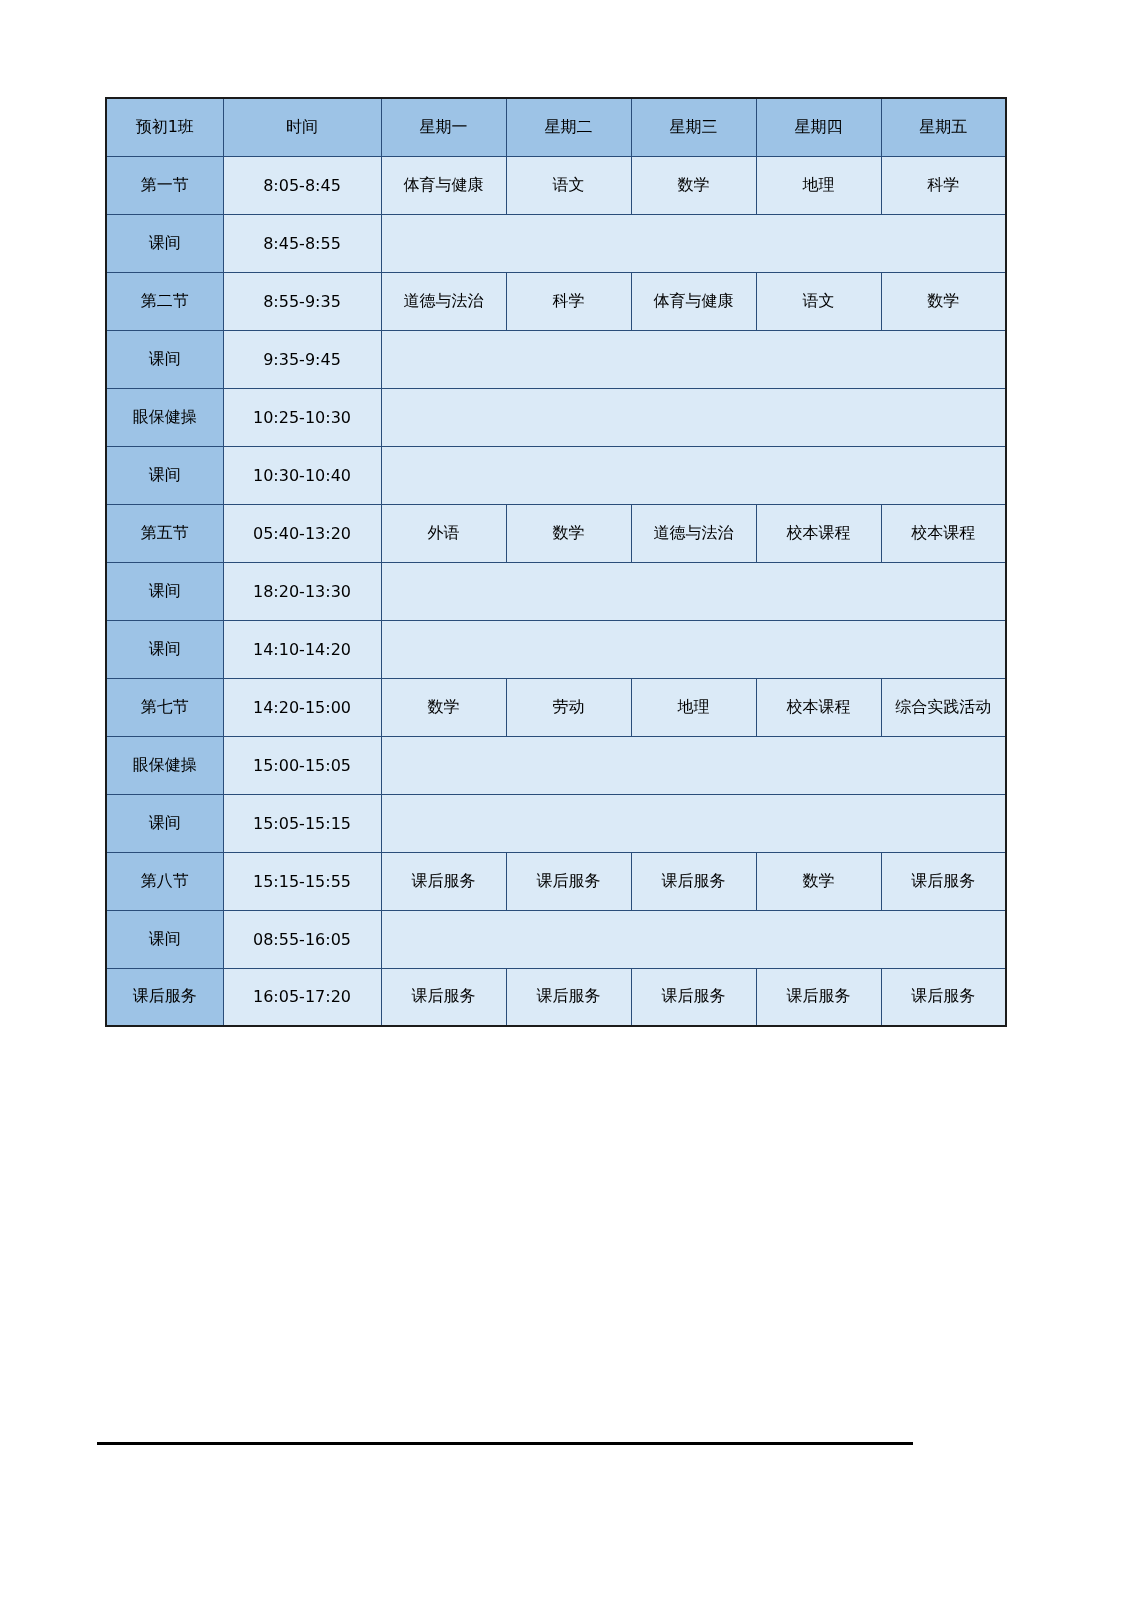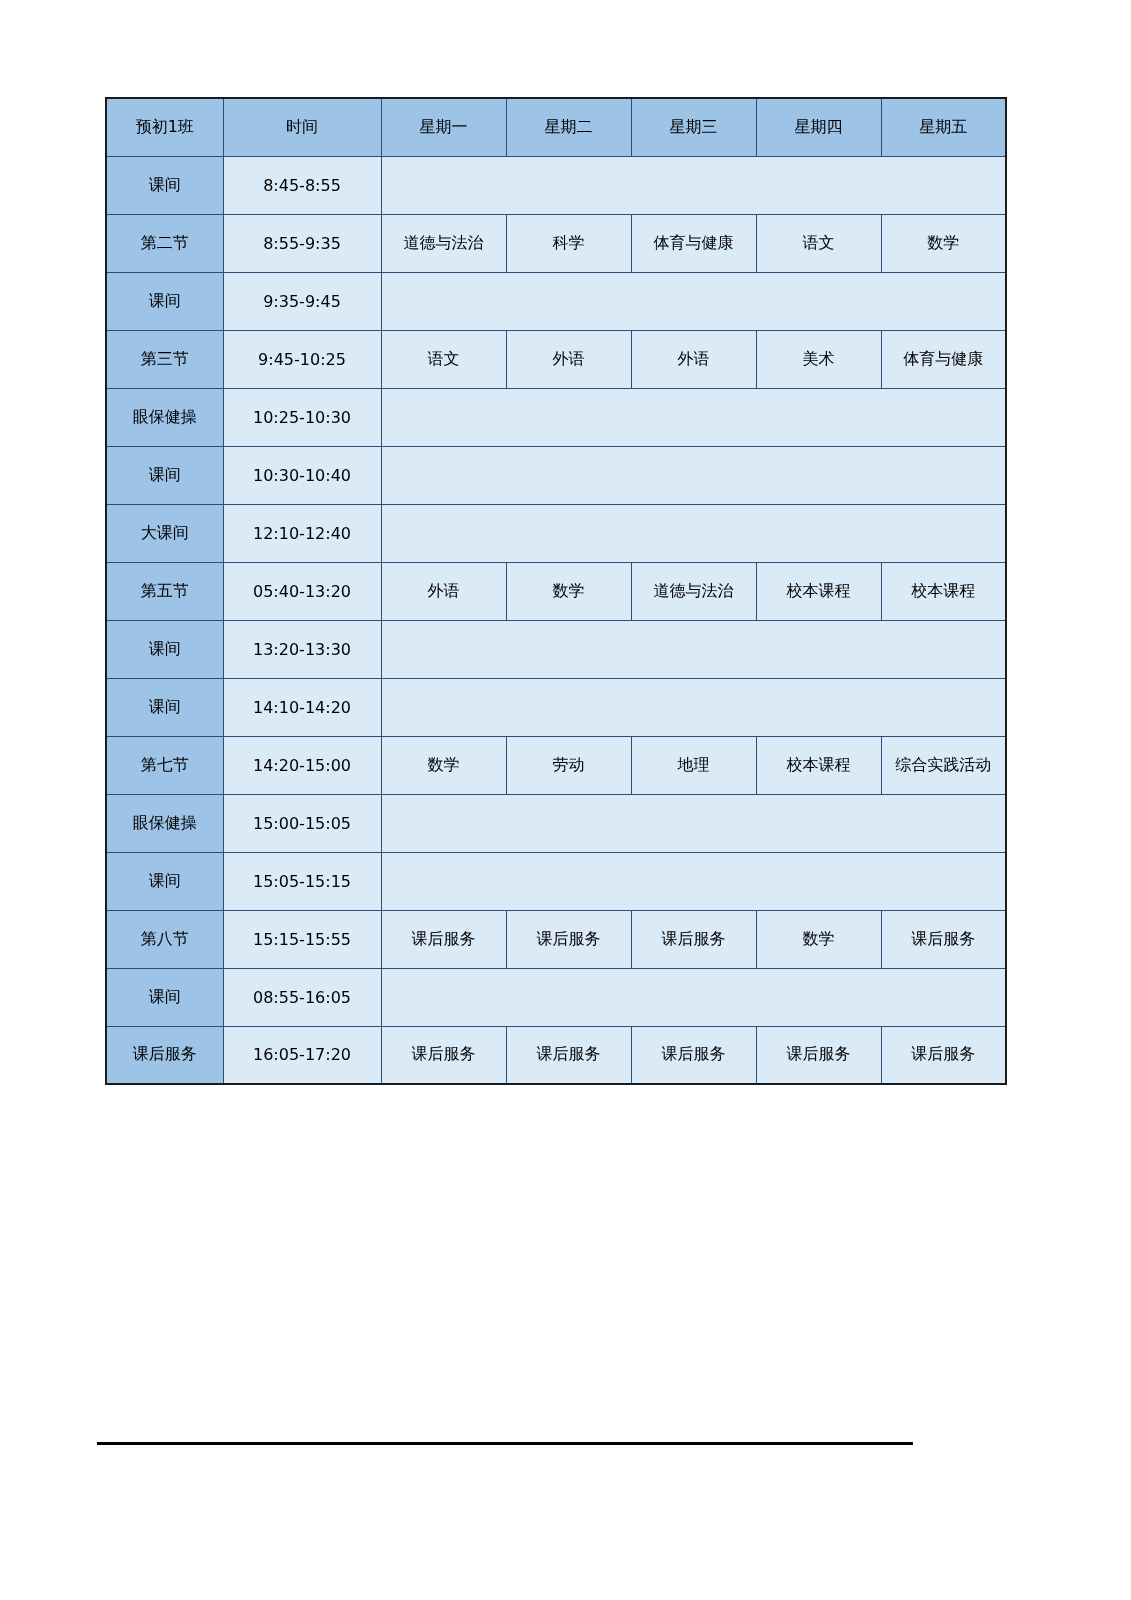--- a/index.html
+++ b/index.html
@@ -101,74 +101,69 @@
           <tr>
             <td class="hdr">预初1班</td>
             <td class="hdr">时间</td>
             <td class="hdr">星期一</td>
             <td class="hdr">星期二</td>
             <td class="hdr">星期三</td>
             <td class="hdr">星期四</td>
             <td class="hdr">星期五</td>
           </tr>
           <tr>
+            <td class="label">第一节</td>
+            <td class="time">8:05-8:45</td>
+            <td class="subject">体育与健康</td>
+            <td class="subject">语文</td>
+            <td class="subject">数学</td>
+            <td class="subject">地理</td>
+            <td class="subject">科学</td>
+          </tr>
+          <tr>
             <td class="label">课间</td>
             <td class="time">8:45-8:55</td>
             <td class="blank" colspan="5"></td>
           </tr>
           <tr>
             <td class="label">第二节</td>
             <td class="time">8:55-9:35</td>
             <td class="subject">道德与法治</td>
             <td class="subject">科学</td>
             <td class="subject">体育与健康</td>
             <td class="subject">语文</td>
             <td class="subject">数学</td>
           </tr>
           <tr>
             <td class="label">课间</td>
             <td class="time">9:35-9:45</td>
             <td class="blank" colspan="5"></td>
           </tr>
           <tr>
-            <td class="label">第三节</td>
-            <td class="time">9:45-10:25</td>
-            <td class="subject">语文</td>
-            <td class="subject">外语</td>
-            <td class="subject">外语</td>
-            <td class="subject">美术</td>
-            <td class="subject">体育与健康</td>
-          </tr>
-          <tr>
             <td class="label">眼保健操</td>
             <td class="time">10:25-10:30</td>
             <td class="blank" colspan="5"></td>
           </tr>
           <tr>
             <td class="label">课间</td>
             <td class="time">10:30-10:40</td>
-            <td class="blank" colspan="5"></td>
-          </tr>
-          <tr>
-            <td class="label">大课间</td>
-            <td class="time">12:10-12:40</td>
             <td class="blank" colspan="5"></td>
           </tr>
           <tr>
             <td class="label">第五节</td>
             <td class="time">05:40-13:20</td>
             <td class="subject">外语</td>
             <td class="subject">数学</td>
             <td class="subject">道德与法治</td>
             <td class="subject">校本课程</td>
             <td class="subject">校本课程</td>
           </tr>
           <tr>
             <td class="label">课间</td>
-            <td class="time">13:20-13:30</td>
+            <td class="time">18:20-13:30</td>
             <td class="blank" colspan="5"></td>
           </tr>
           <tr>
             <td class="label">课间</td>
             <td class="time">14:10-14:20</td>
             <td class="blank" colspan="5"></td>
           </tr>
           <tr>
             <td class="label">第七节</td>
             <td class="time">14:20-15:00</td>

